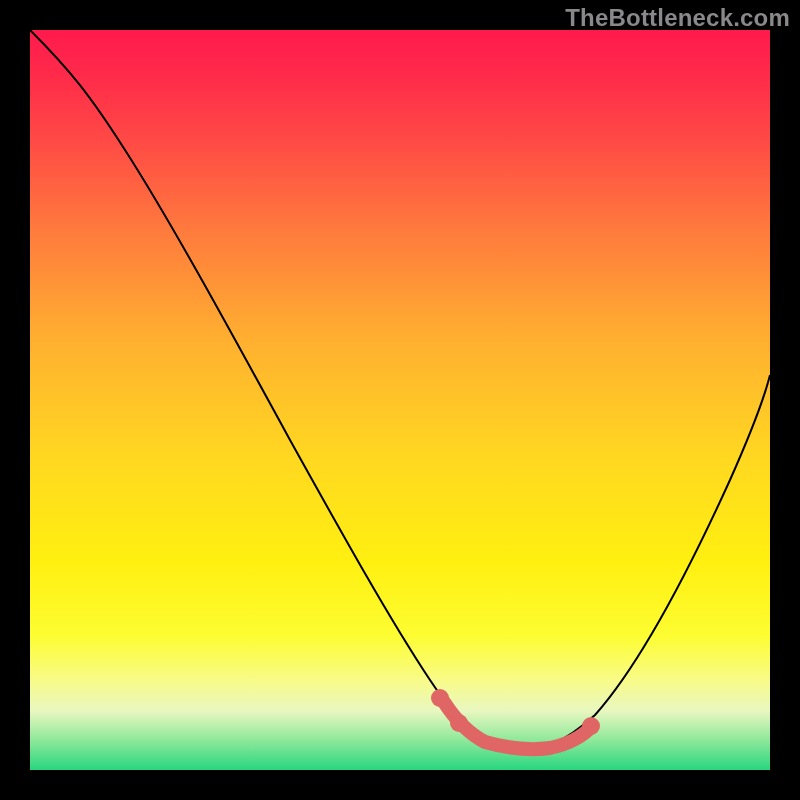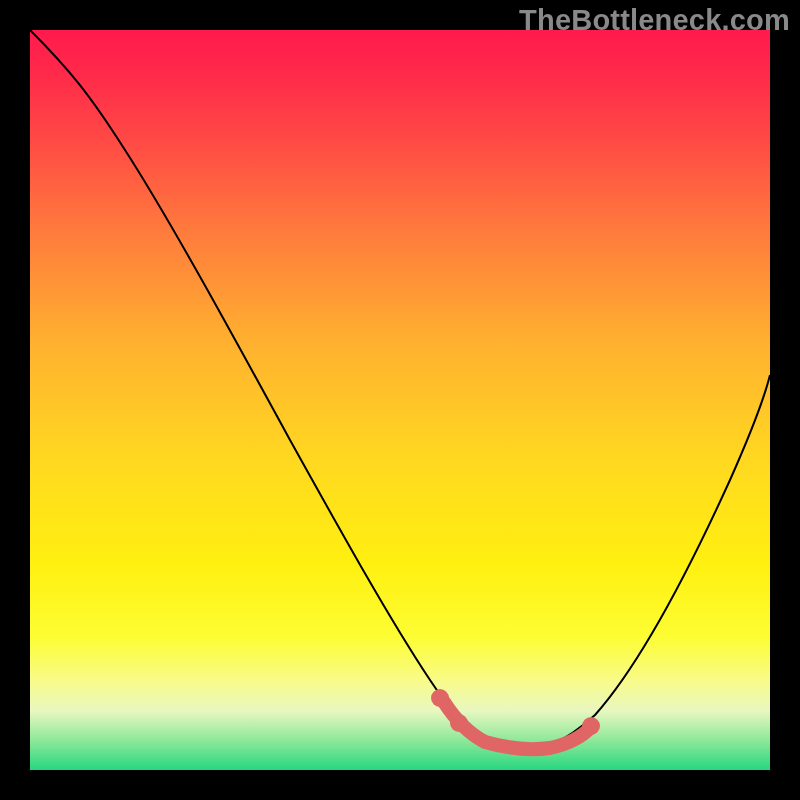--- a/index.html
+++ b/index.html
@@ -28,21 +28,21 @@
       #f8fb8a 88%,
       #e8f7c0 92%,
       #8de89a 96%,
       #28d680 100%);
   }
   .watermark {
     position: absolute;
     top: 4px;
     right: 10px;
     font-family: Arial, Helvetica, sans-serif;
-    font-size: 29px;
+    font-size: 24px;
     font-weight: 600;
     color: #89898b;
     letter-spacing: 0.2px;
   }
   svg.plot {
     position: absolute;
     left: 0;
     top: 0;
     width: 740px;
     height: 740px;

